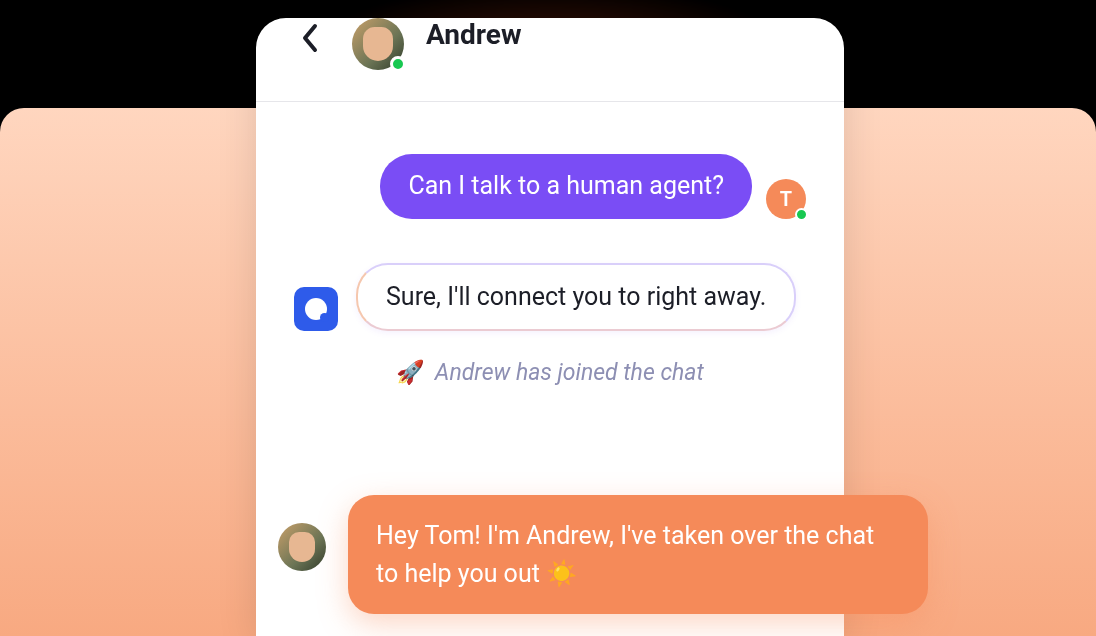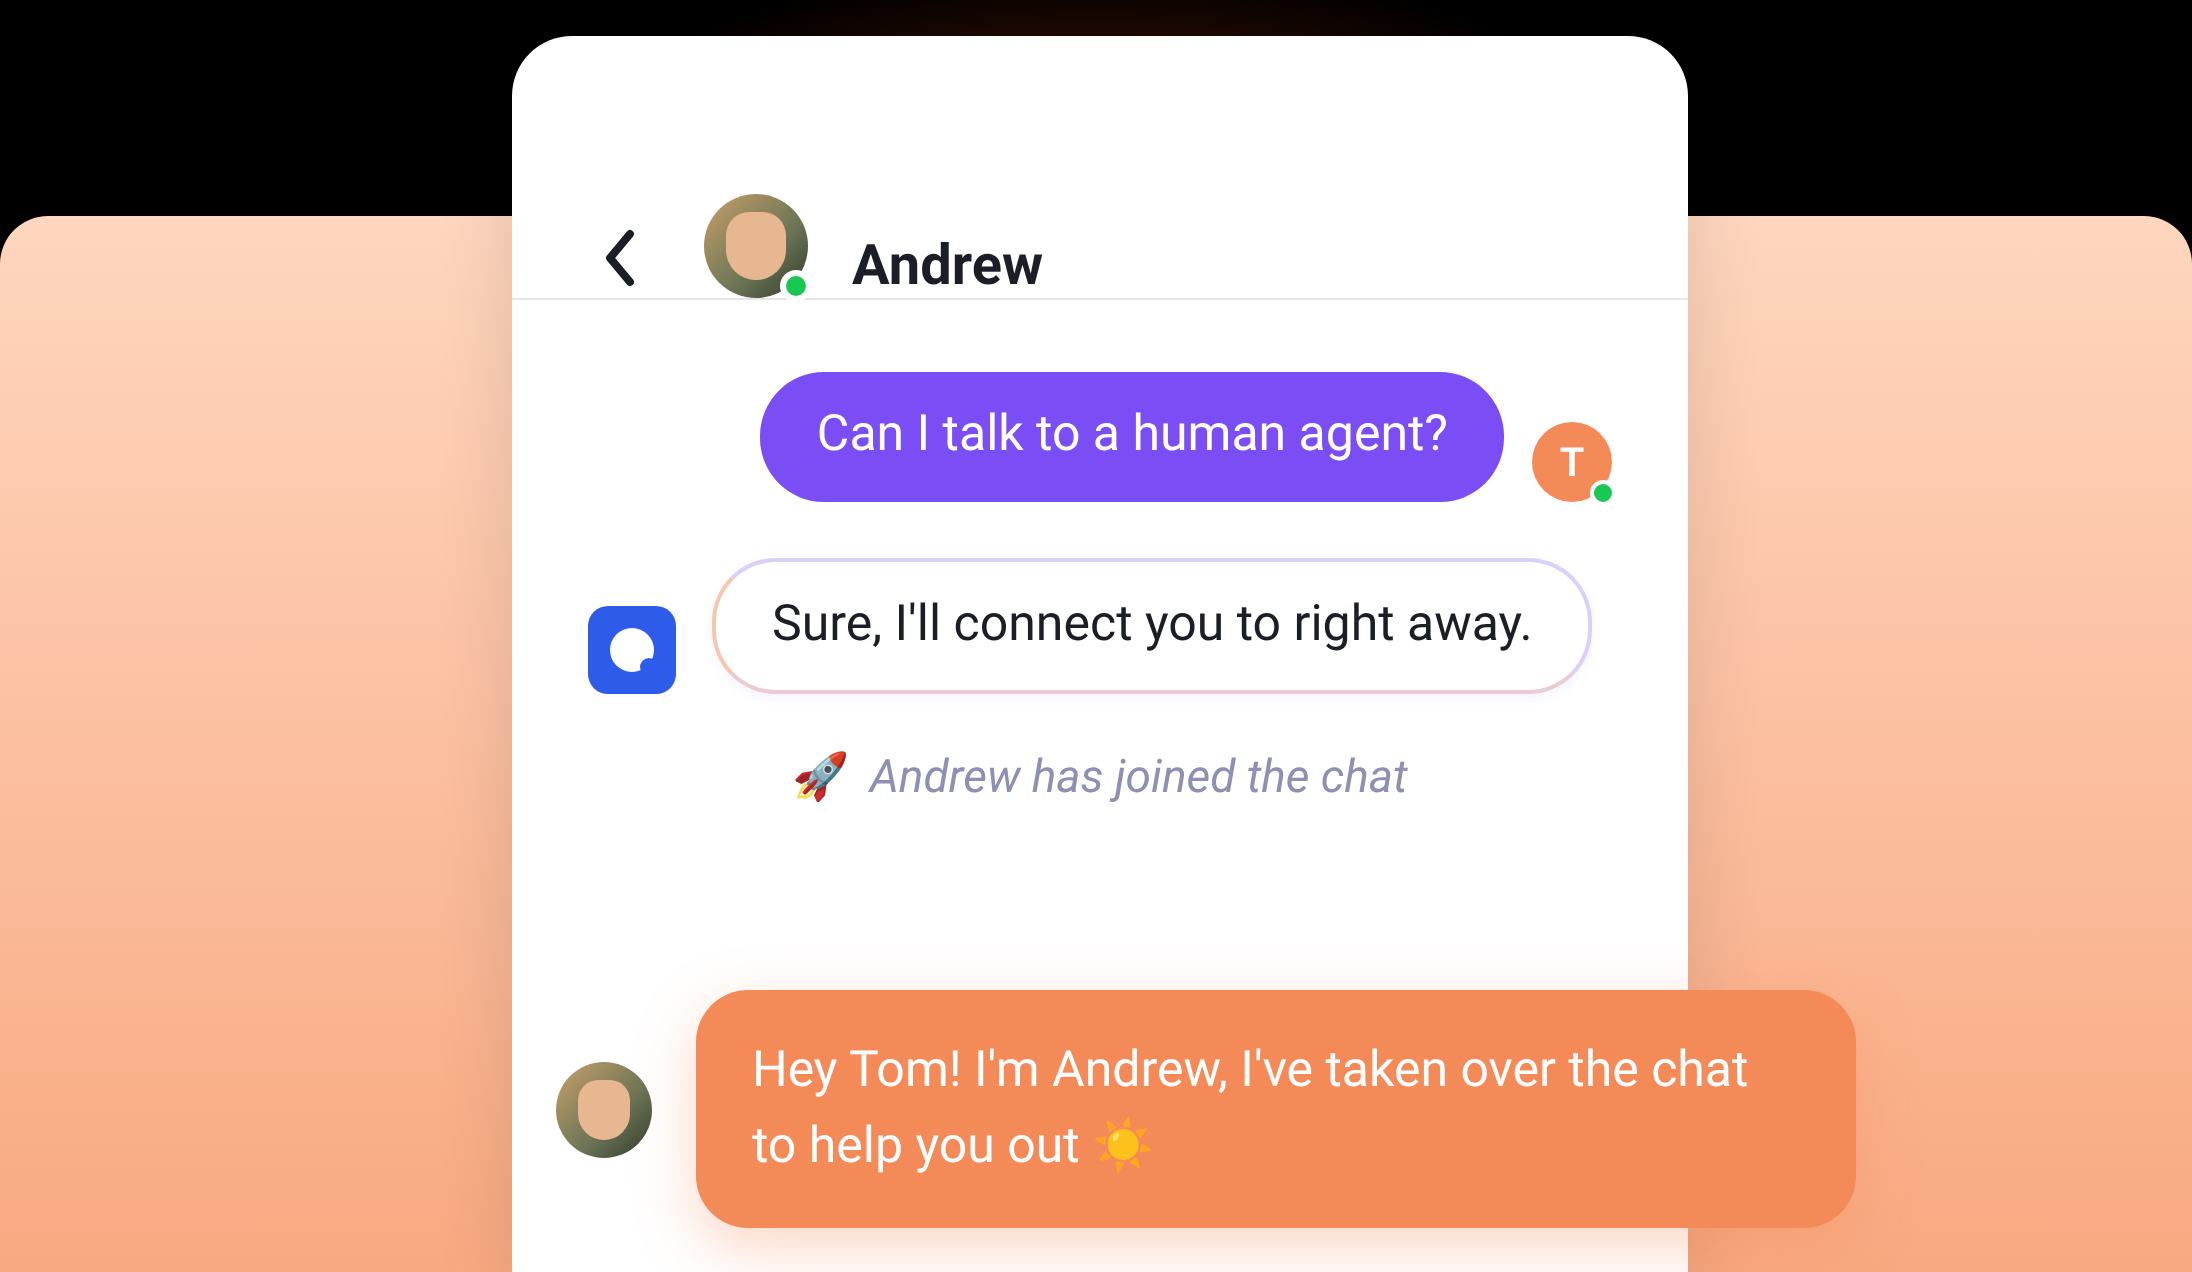--- a/index.html
+++ b/index.html
@@ -36,24 +36,24 @@
     position: absolute;
     left: 200px;
     top: -10px;
     width: 700px;
     height: 140px;
     pointer-events: none;
     background: radial-gradient(ellipse 340px 90px at 50% 40%, rgba(255,80,30,0.22) 0%, rgba(255,80,30,0) 70%);
     filter: blur(2px);
   }
   .chat-header {
-    height: 132px;
+    height: 84px;
     border-bottom: 1px solid #E6E6EA;
     display: flex;
-    align-items: flex-end;
+    align-items: flex-start;
     padding: 0 34px;
     gap: 22px;
   }
   .back-btn {
     width: 40px;
     height: 40px;
     display: flex;
     align-items: center;
     justify-content: center;
     cursor: pointer;
@@ -94,20 +94,21 @@
     align-items: flex-end;
     margin-bottom: 28px;
   }
   .row.right { justify-content: flex-end; }
   .row.left { justify-content: flex-start; }
   .bubble {
     font-size: 25px;
     line-height: 1.3;
     padding: 16px 28px;
     border-radius: 32px;
+    margin-top: 16px;
   }
   .bubble.user {
     background: #7A4DF5;
     color: #fff;
   }
   .bubble.bot {
     background: #fff;
     color: #1C1E27;
     border: 2px solid #D9CFFA;
     border-left-color: #F5C7AE;

